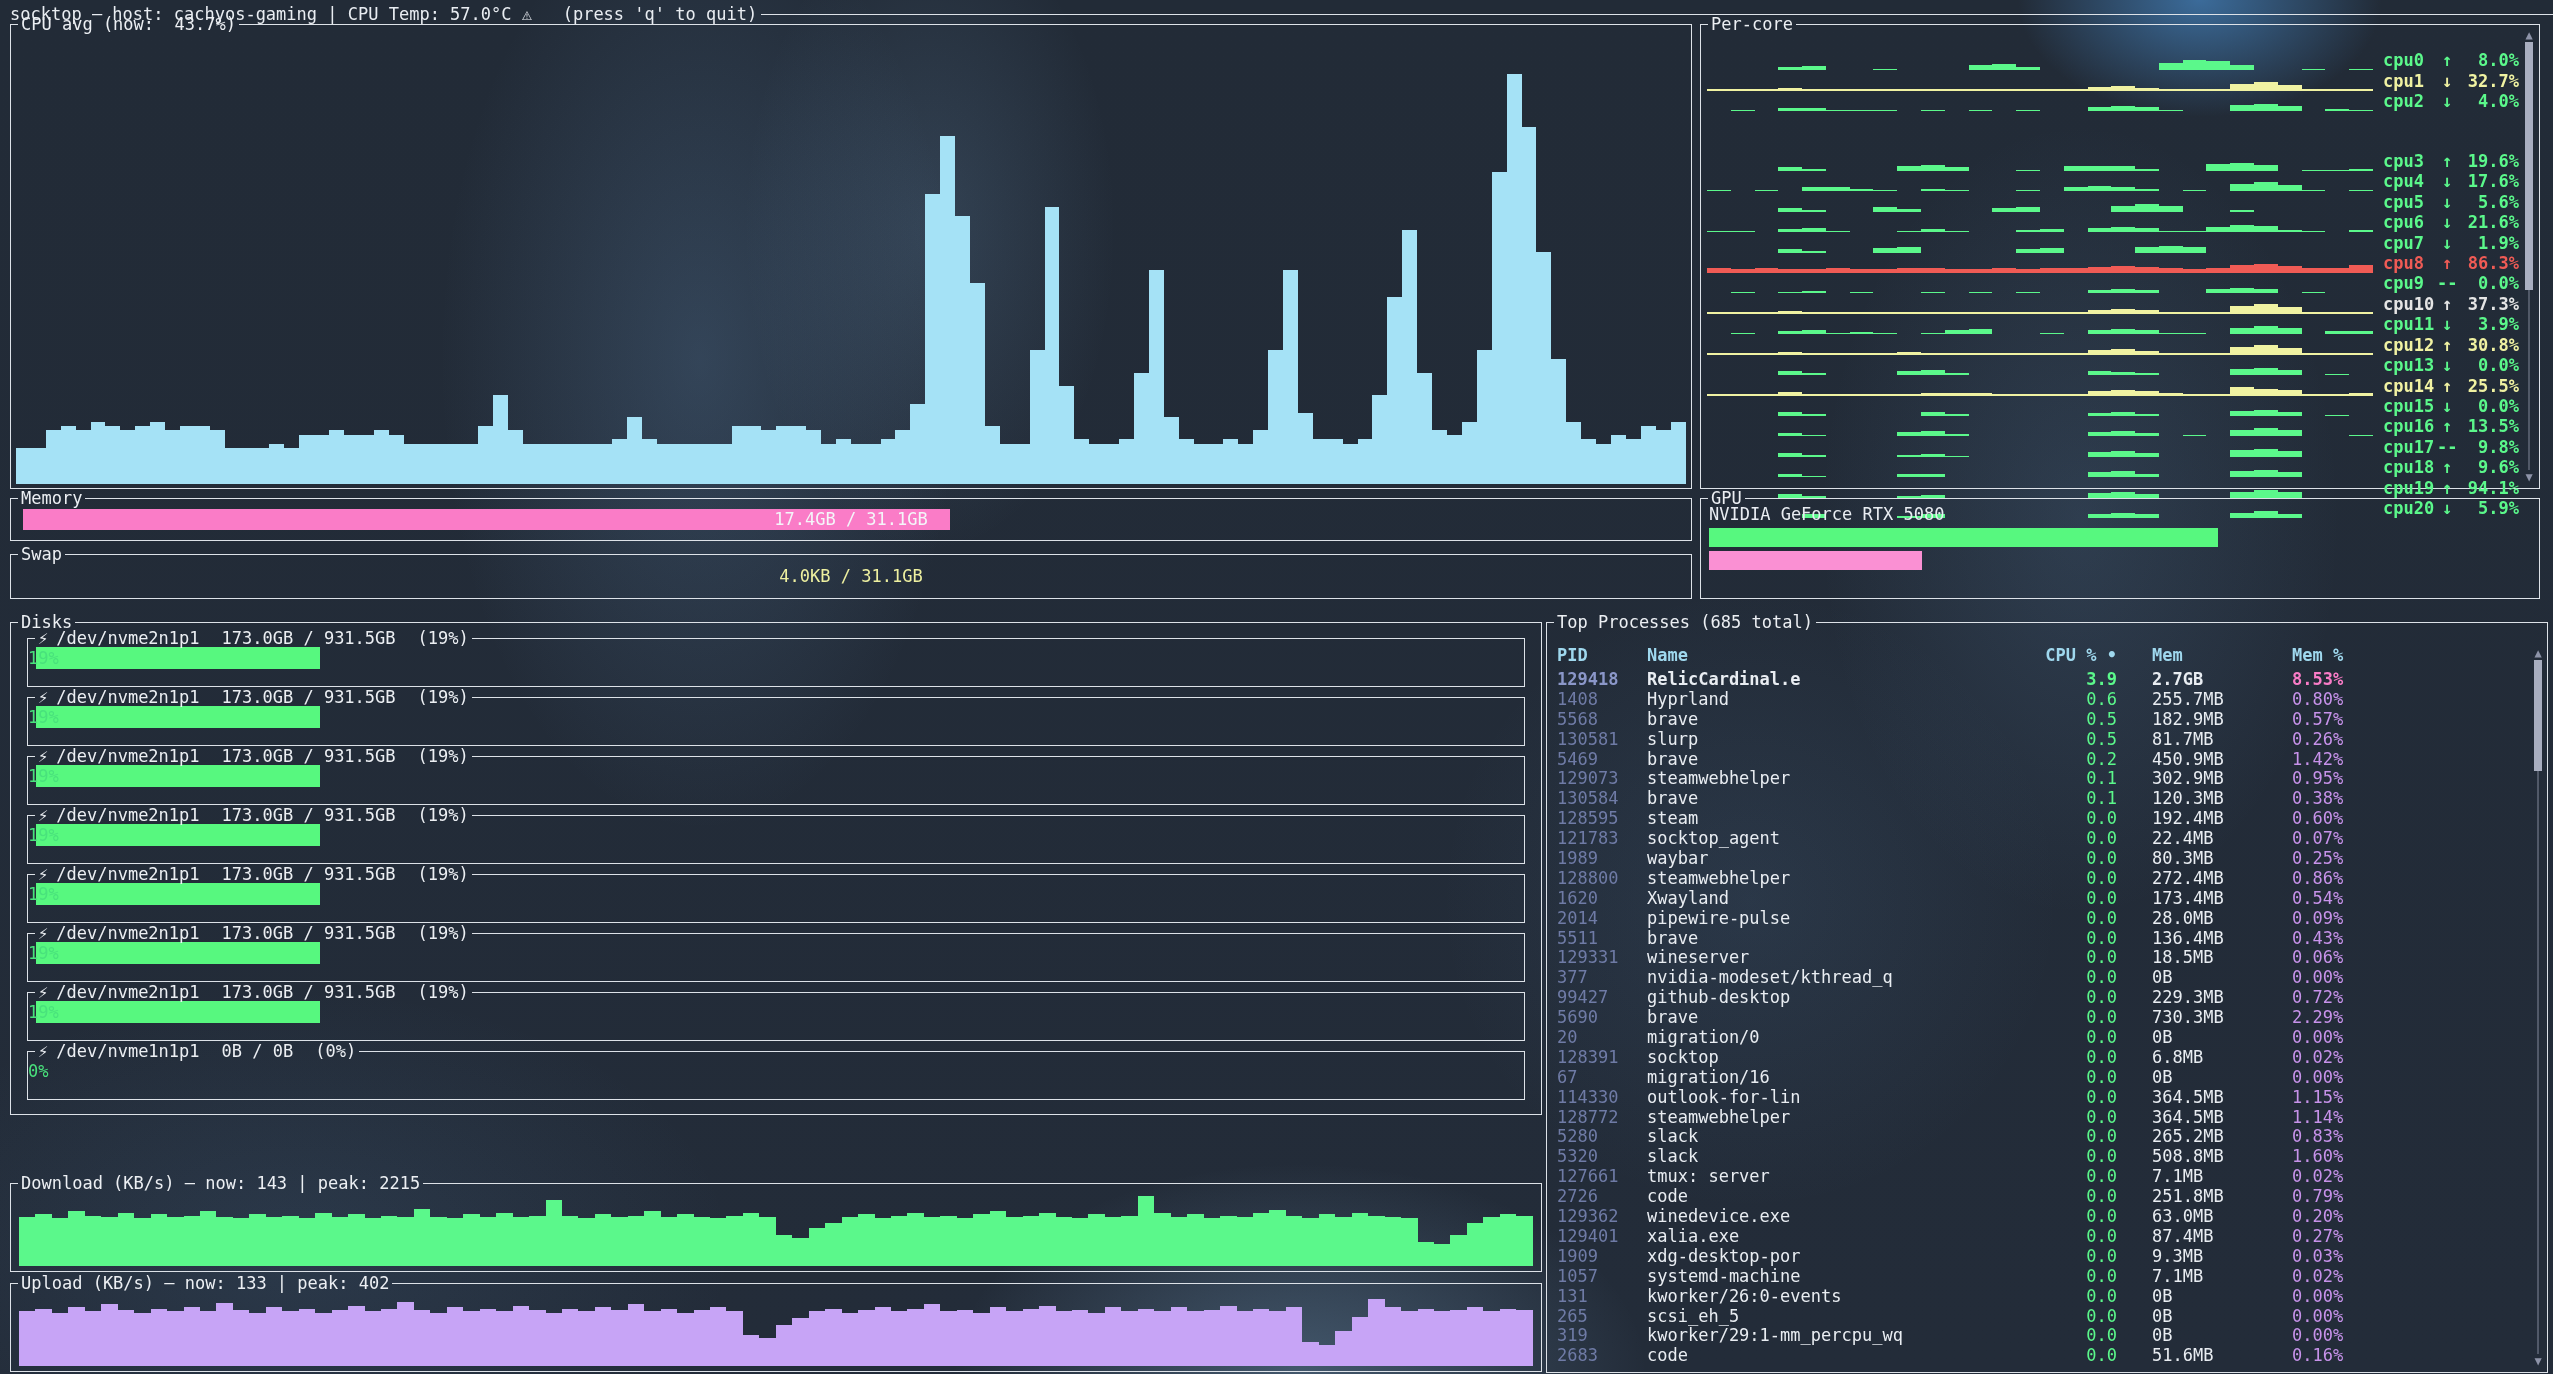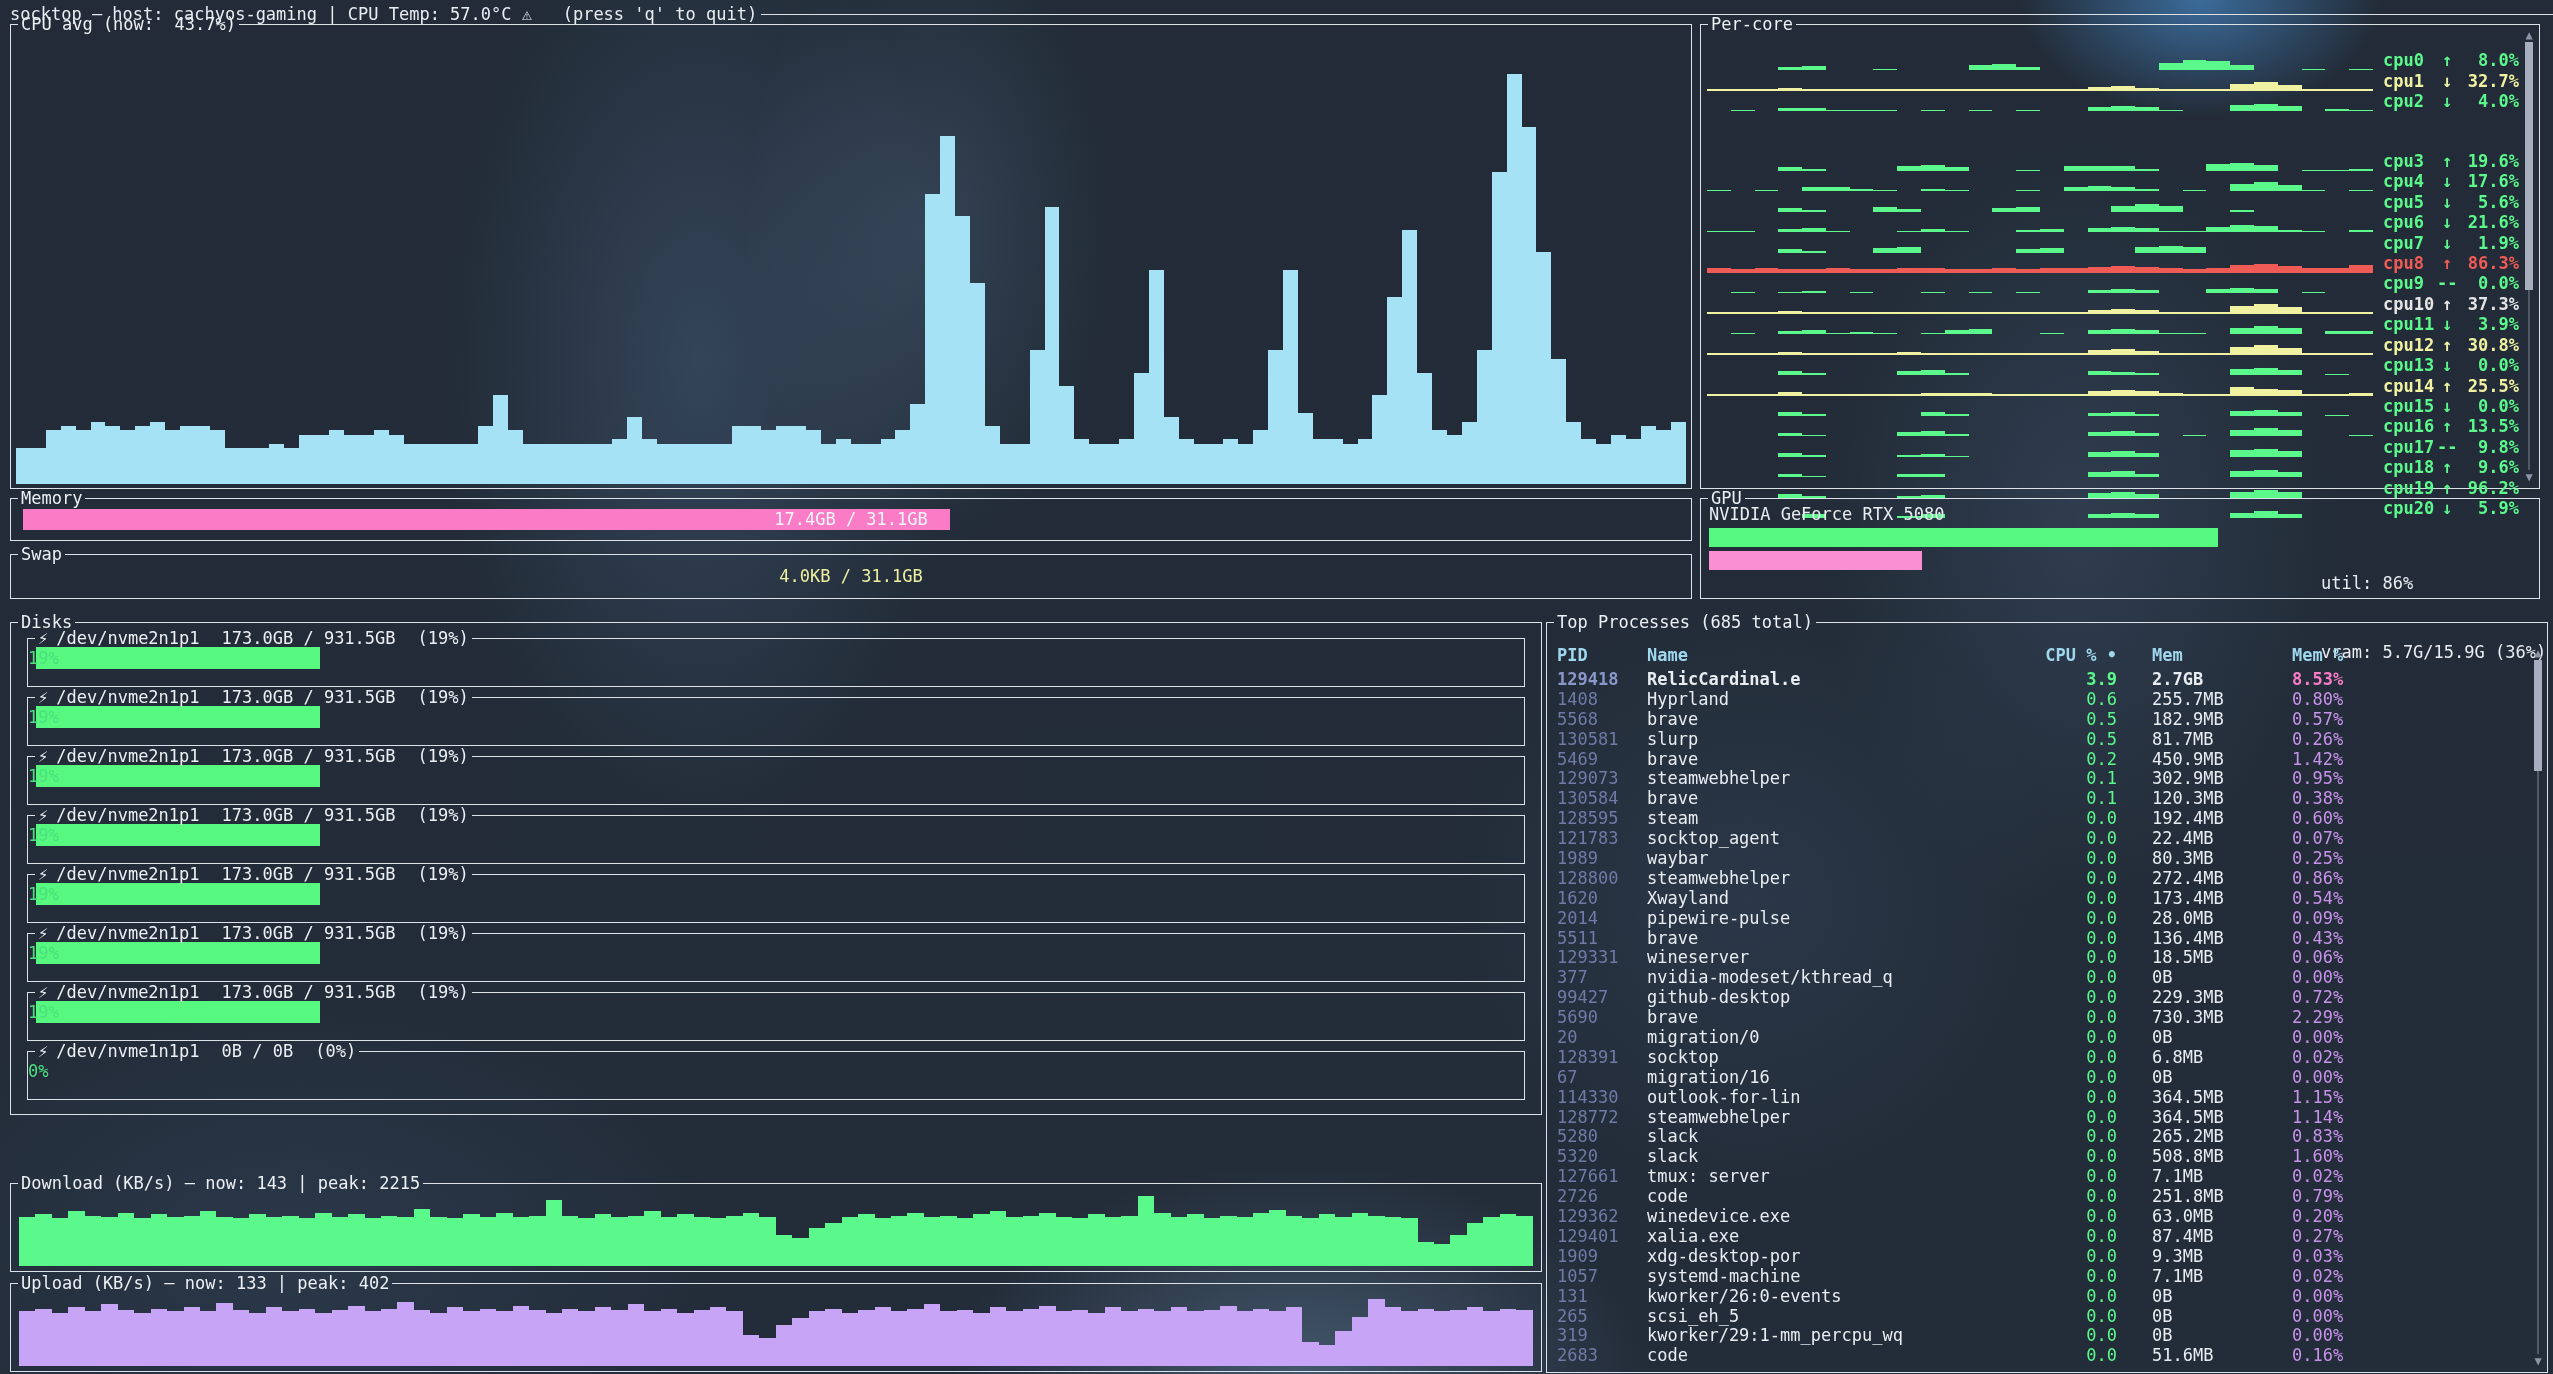--- a/index.html
+++ b/index.html
@@ -854,21 +854,21 @@
           <div style="background: rgb(91, 248, 139); height: 0%;"></div>
           <div style="background: rgb(91, 248, 139); height: 0%;"></div>
           <div style="background: rgb(91, 248, 139); height: 0%;"></div>
           <div style="background: rgb(91, 248, 139); height: 40%;"></div>
           <div style="background: rgb(91, 248, 139); height: 52%;"></div>
           <div style="background: rgb(91, 248, 139); height: 38%;"></div>
           <div style="background: rgb(91, 248, 139); height: 0%;"></div>
           <div style="background: rgb(91, 248, 139); height: 0%;"></div>
           <div style="background: rgb(91, 248, 139); height: 0%;"></div>
         </div>
-        <div class="core-label" style="color: rgb(91, 248, 139);"><span class="cn">cpu19</span><span class="ca">↑</span><span class="cv">96.2%</span></div>
+        <div class="core-label" style="color: rgb(91, 248, 139);"><span class="cn">cpu19</span><span class="ca">↑</span><span class="cv">94.1%</span></div>
       </div>
       <div class="core-row" style="height: 20.45px;">
         <div class="spark">
           <div style="background: rgb(91, 248, 139); height: 0%;"></div>
           <div style="background: rgb(91, 248, 139); height: 0%;"></div>
           <div style="background: rgb(91, 248, 139); height: 0%;"></div>
           <div style="background: rgb(91, 248, 139); height: 0%;"></div>
           <div style="background: rgb(91, 248, 139); height: 30%;"></div>
           <div style="background: rgb(91, 248, 139); height: 0%;"></div>
           <div style="background: rgb(91, 248, 139); height: 0%;"></div>
@@ -936,24 +936,20 @@
       <span class="ptitle">GPU</span>
       <span class="fill"></span>
     </div>
   <div style="position:absolute;left:8px;top:6px;white-space:pre;">NVIDIA GeForce RTX 5080</div>
   <div style="position:absolute;left:8px;top:30px;width:592px;height:19px;">
       <div id="gpu-util-fill" style="height: 100%; width: 86%; background: rgb(87, 248, 127);"></div>
     </div>
   <div style="position:absolute;left:8px;top:53px;width:592px;height:19px;">
       <div id="gpu-vram-fill" style="height: 100%; width: 36%; background: rgb(250, 144, 211);"></div>
     </div>
-  <div style="position:absolute;left:620px;top:28px;line-height:23px;white-space:pre;">
-    <div>util: 86%</div>
-    <div>vram: 5.7G/15.9G (36%)</div>
-  </div>
 </div>
 
 <div class="panel" style="left:10px;top:622px;width:1530px;height:492px;">
   <div class="phead">
       <span class="stub"></span>
       <span class="ptitle">Disks</span>
       <span class="fill"></span>
     </div>
   <div id="disk-list">
       <div class="disk-sub" style="top: 16px;">

